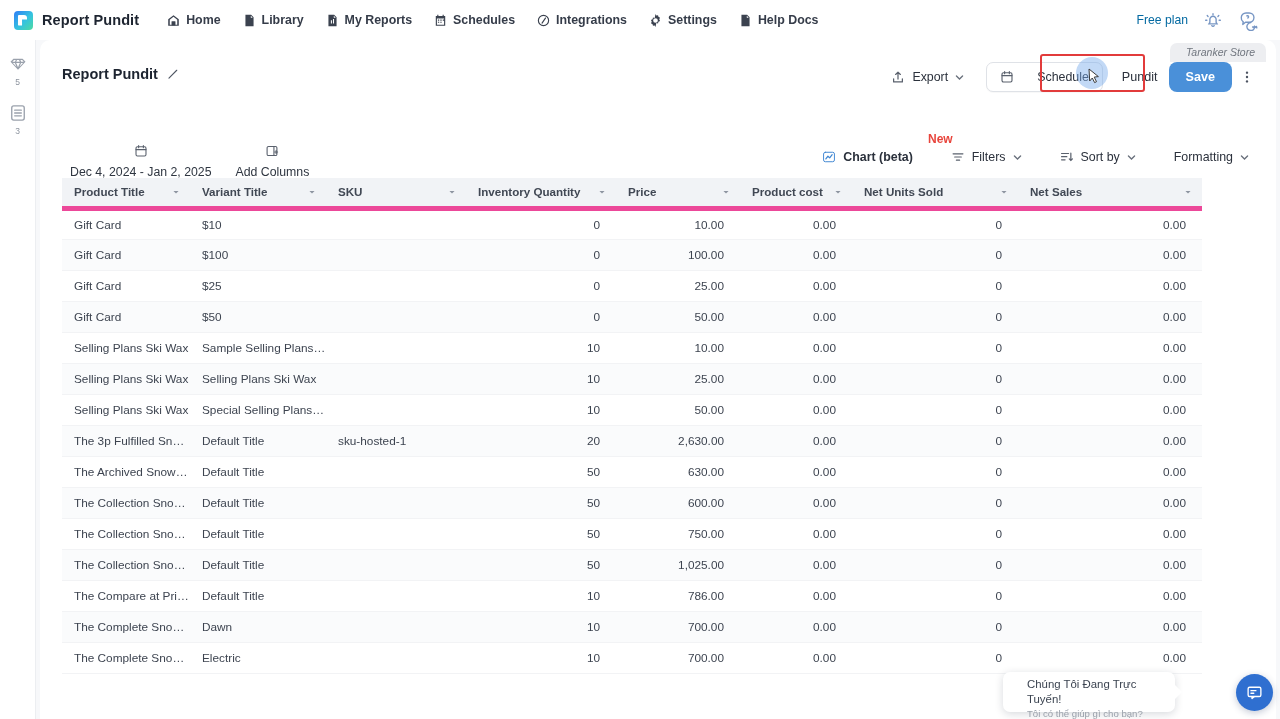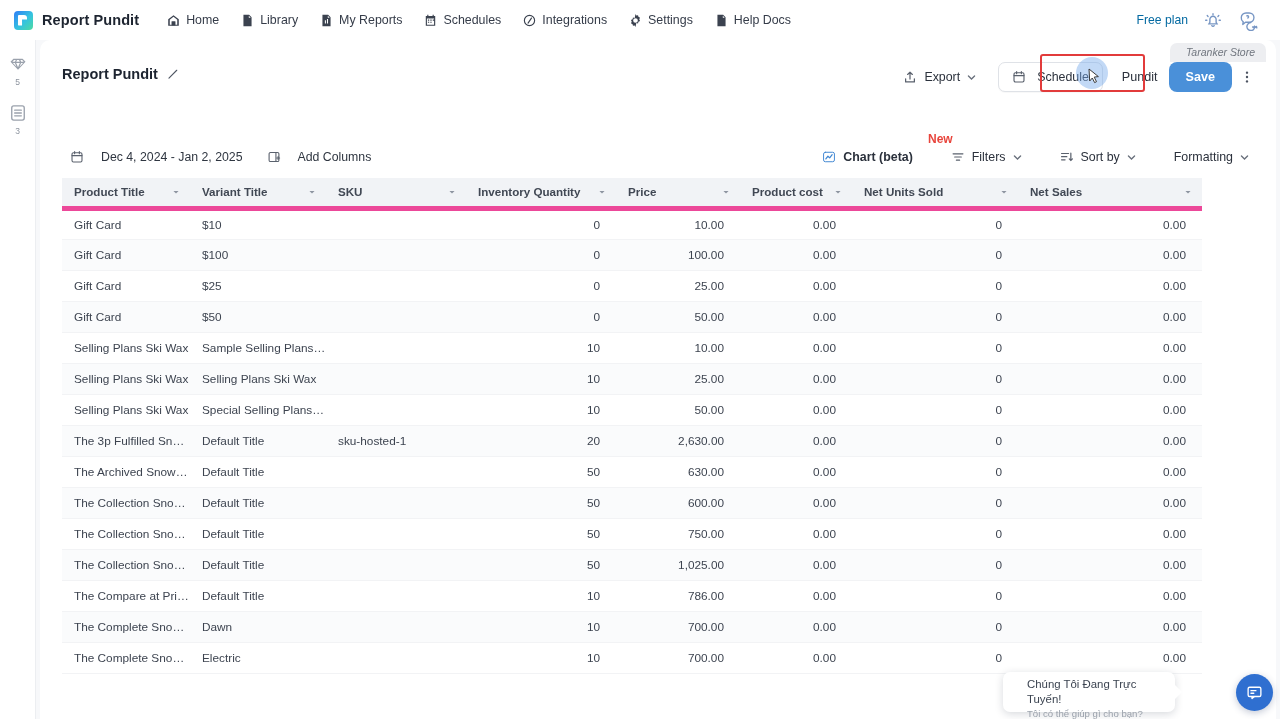--- a/index.html
+++ b/index.html
@@ -22,21 +22,21 @@
     width:19px; height:19px; border-radius:4px;
     background:linear-gradient(135deg,#2f7df6 0%, #35c3e0 55%, #4ddba0 100%);
     position:relative; display:inline-block;
   }
   .brand-logo::after{
     content:""; position:absolute; left:4px; top:4px; width:9px; height:11px;
     background:#ffffff; border-radius:1px 3px 1px 1px;
     clip-path: polygon(0 0, 100% 0, 100% 45%, 45% 45%, 45% 100%, 0 100%);
   }
   .brand-name { font-size:14.5px; font-weight:700; color:#1d2430; letter-spacing:.1px;}
-  .nav-items { display:flex; align-items:center; gap:22px; }
+  .nav-items { display:flex; align-items:center; gap:22px;font-weight:bold; }
   .nav-item { display:flex; align-items:center; gap:6px; cursor:pointer; }
   .nav-item .lbl { font-size:12.4px; color:#353c49; white-space:nowrap; }
   .nav-ico { width:13px; height:13px; display:block; color:#3b424f; }
   .nav-ico svg { display:block; width:13px; height:13px; }
   .topnav-right {
     margin-left:auto; display:flex; align-items:center; gap:14px; padding-right:6px;
   }
   .freeplan { font-size:12.2px; color:#0369a1; }
   .hdr-ico { width:22px; height:22px; color:#7796c4; cursor:pointer; }
   .hdr-ico svg { width:22px; height:22px; display:block; }
@@ -76,21 +76,21 @@
   .pencil { width:12px; height:12px; color:#4e5663; }
   .pencil svg{ width:12px; height:12px; display:block;}
 
   .head-actions { position:absolute; right:18px; top:22px; display:flex; align-items:center; gap:0px; }
   .btn-ghost {
     display:flex; align-items:center; gap:7px; height:29px; padding:0 11px;
     background:#fff; border:1px solid transparent; border-radius:7px;
     font-size:12.4px; color:#2b313c; cursor:pointer; white-space:nowrap;
   }
   .btn-outline{
-    display:flex; align-items:center; gap:11px; height:30px; padding:0 13px;
+    display:flex; align-items:center; gap:23px; height:30px; padding:0 13px;
     background:#fff; border:1px solid #dfe2e7; border-radius:7px;
     font-size:12.4px; color:#2b313c; cursor:pointer; white-space:nowrap;
     box-shadow:0 1px 1px rgba(16,24,40,.03);
   }
   .btn-primary{
     display:flex; align-items:center; justify-content:center; height:30px; min-width:60px; padding:0 17px;
     background:#4a90d9; border:none; border-radius:8px;
     font-size:12.6px; font-weight:700; color:#ffffff; cursor:pointer;
   }
   .btn-link{
@@ -114,23 +114,24 @@
     border-radius:50%; background:rgba(120,170,235,.45); z-index:15; pointer-events:none;
   }
   .cursor-arrow{
     position:absolute; left:1088px; top:68px; width:12px; height:17px; z-index:16; pointer-events:none;
   }
   .cursor-arrow svg{width:12px;height:17px;display:block;}
 
   
   .toolbar2 { position:absolute; left:22px; top:104px; display:flex; align-items:center; gap:8px;}
   .tb-btn {
-    display:flex; align-items:center; gap:17px; height:25px; padding:0 8px;
+    display:flex; align-items:center; gap:7px; height:25px; padding:0 8px;
     background:#fff; border:none; border-radius:6px; font-size:12.3px; color:#2f3641; cursor:pointer;
     white-space:nowrap;
+    flex-direction:column;
   }
   .toolbar2-right { position:absolute; right:18px; top:104px; display:flex; align-items:center; gap:20px;}
   .tb-chip{
     display:flex; align-items:center; gap:7px; height:26px; padding:0 9px;
     background:#fff; border:none; border-radius:6px; font-size:12.4px; color:#2b313c; cursor:pointer;
     white-space:nowrap;
   }
   .tb-chip.bold { font-weight:700; }
   .new-badge{
     position:absolute; left:888px; top:92px; font-size:12px; font-weight:700; color:#e8453c;

